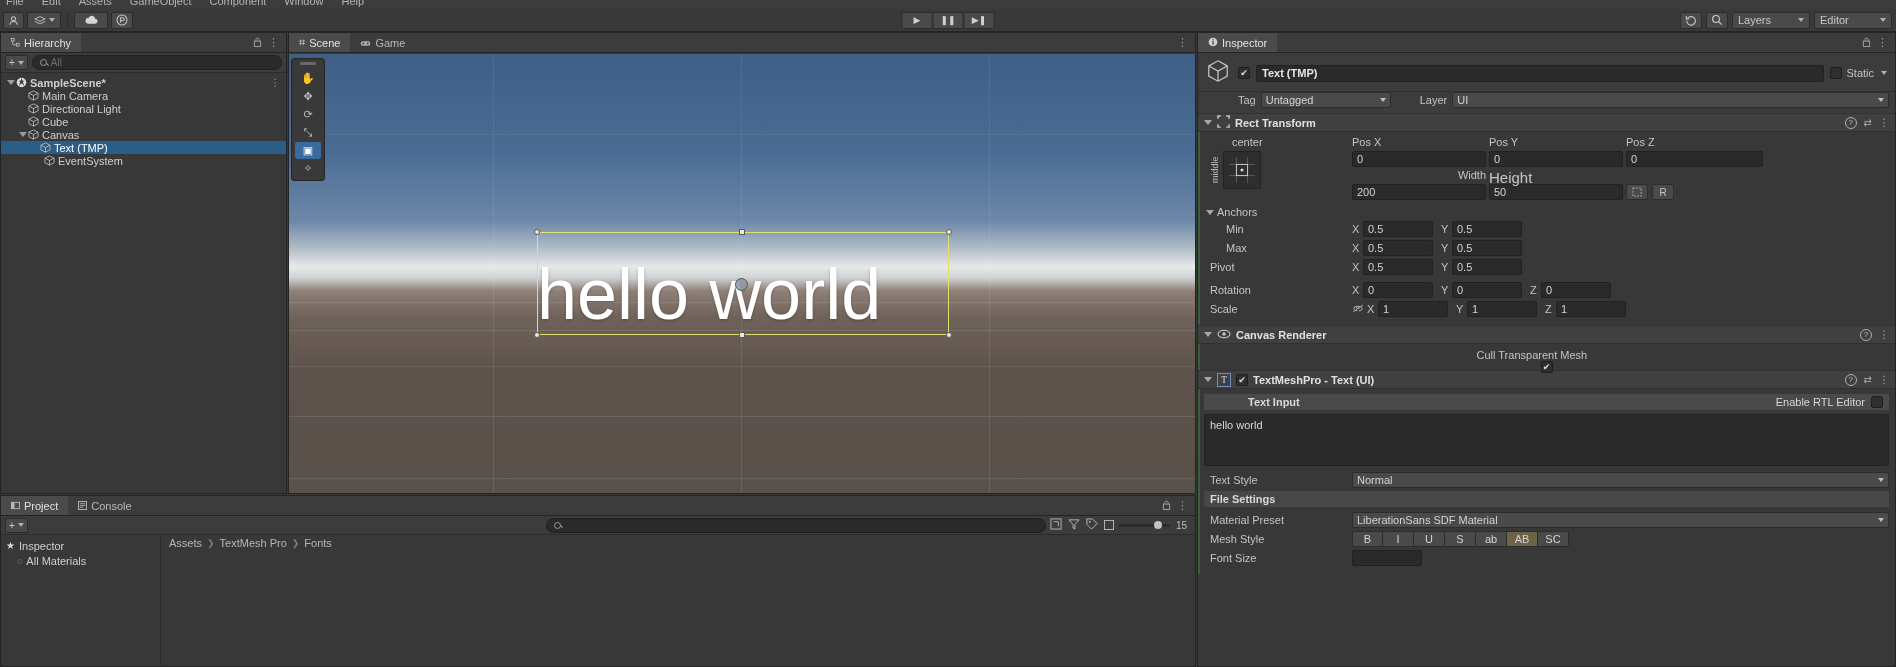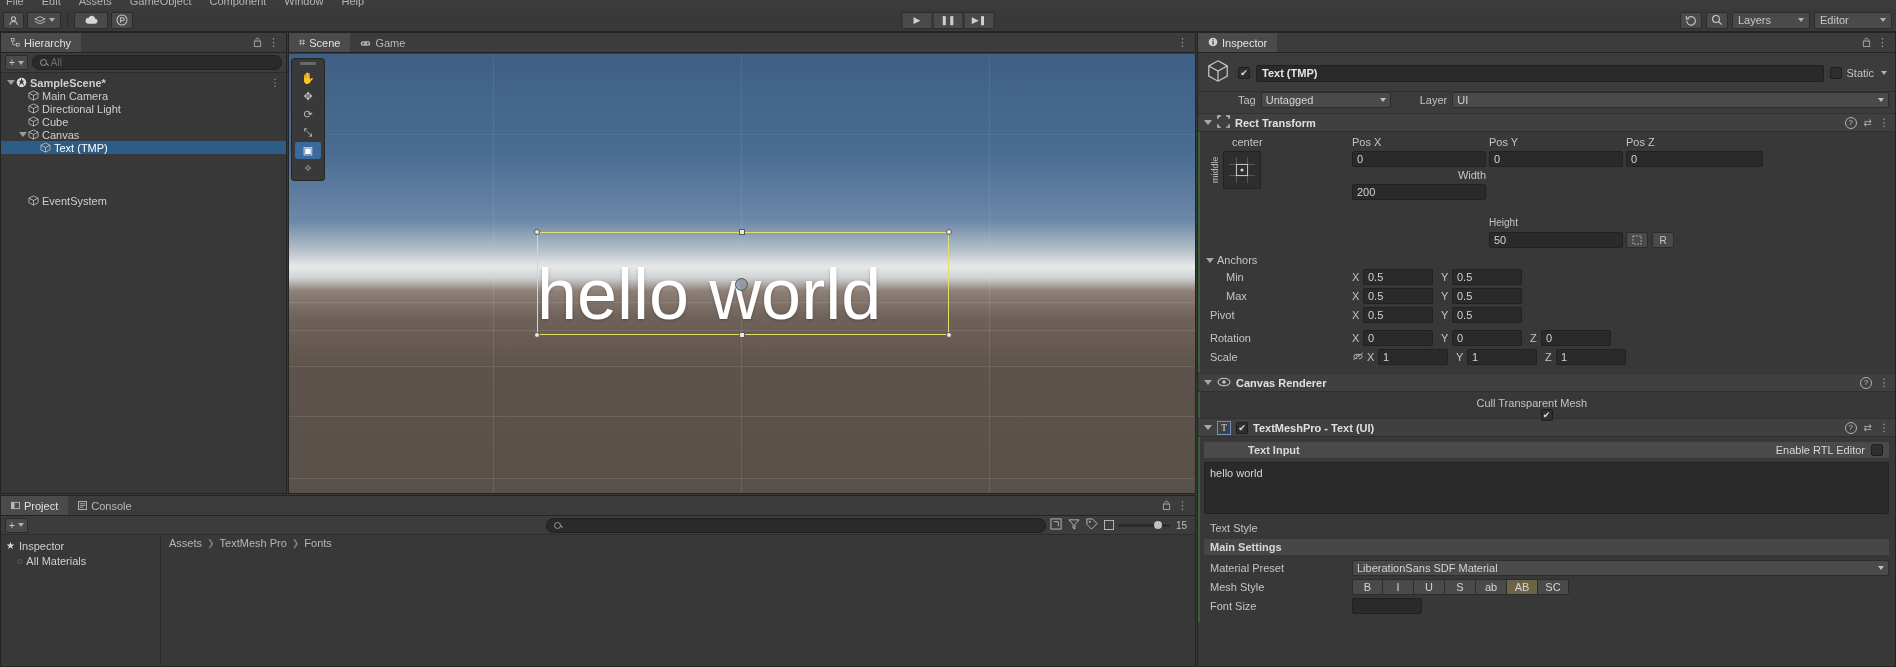--- a/index.html
+++ b/index.html
@@ -452,21 +452,21 @@
         <div class="h-row selected" style="padding-left: 28px;">
           <span class="foldout empty"></span>
           <span class="ico-cube">
             <svg width="11" height="11" viewBox="0 0 12 12">
               <path d="M6 1 11 3.5v5L6 11 1 8.5v-5z" fill="none" stroke="#c0c0c0" stroke-width="0.9"></path>
               <path d="M1 3.5 6 6l5-2.5M6 6v5" fill="none" stroke="#c0c0c0" stroke-width="0.9"></path>
             </svg>
           </span>
           <span class="h-label">Text (TMP)</span>
         </div>
-        <div class="h-row" style="padding-left: 16px; margin-top: 40px;">
+        <div class="h-row" style="padding-left: 32px;">
           <span class="foldout empty"></span>
           <span class="ico-cube">
             <svg width="11" height="11" viewBox="0 0 12 12">
               <path d="M6 1 11 3.5v5L6 11 1 8.5v-5z" fill="none" stroke="#c0c0c0" stroke-width="0.9"></path>
               <path d="M1 3.5 6 6l5-2.5M6 6v5" fill="none" stroke="#c0c0c0" stroke-width="0.9"></path>
             </svg>
           </span>
           <span class="h-label">EventSystem</span>
         </div>
       </div>
@@ -697,21 +697,21 @@
                 <div style="height:15px; font-size:11px; color:#c4c4c4;">Pos Z</div>
                 <div class="field">0</div>
               </div>
             </div>
             <div style="display:flex; gap:0; margin-top:2px;">
               <div class="col3" style="padding-right:3px;">
                 <div style="height:15px; font-size:11px; color:#c4c4c4;text-align:right;">Width</div>
                 <div class="field">200</div>
               </div>
               <div class="col3" style="padding-right:3px;">
-                <div style="height:15px; font-size:10px; color:#c4c4c4;margin-top:48px;">Height</div>
+                <div style="height:15px; font-size:15px; color:#c4c4c4;">Height</div>
                 <div class="field">50</div>
               </div>
               <div class="col3" style="display:flex; align-items:flex-end; gap:4px; padding-bottom:0;">
                 <div style="width:22px;height:16px;background:#4a4a4a;border:1px solid #2c2c2c;border-radius:2px;display:flex;align-items:center;justify-content:center;">
                   <svg width="10" height="10" viewBox="0 0 11 11">
                       <rect x="1" y="1" width="9" height="9" fill="none" stroke="#b8b8b8" stroke-dasharray="2 1.4"></rect>
                     </svg>
                 </div>
                 <div style="width:22px;height:16px;background:#4a4a4a;border:1px solid #2c2c2c;border-radius:2px;display:flex;align-items:center;justify-content:center;color:#c8c8c8;font-size:10px;">R</div>
               </div>
@@ -810,23 +810,27 @@
         <div class="sub-head" style="margin-top:0;padding-left:44px;">
           <span>Text Input</span>
           <span style="display:flex;align-items:flex-start;gap:6px;font-weight:normal;">
             <span>Enable RTL Editor</span>
             <span class="tiny-box"></span>
           </span>
         </div>
         <div class="textarea">hello world</div>
         <div class="row">
           <span class="rlabel">Text Style</span>
+          <div class="dd" style="flex:1">
+            <span>Normal</span>
+            <span class="caret2"></span>
+          </div>
         </div>
         <div class="sub-head plain">
-          <span>Main Settings</span>
+          <span>File Settings</span>
         </div>
         <div class="row">
           <span class="rlabel">Material Preset</span>
           <div class="dd" style="flex:1">
             <span>LiberationSans SDF Material</span>
             <span class="caret2"></span>
           </div>
         </div>
         <div class="row">
           <span class="rlabel">Mesh Style</span>

